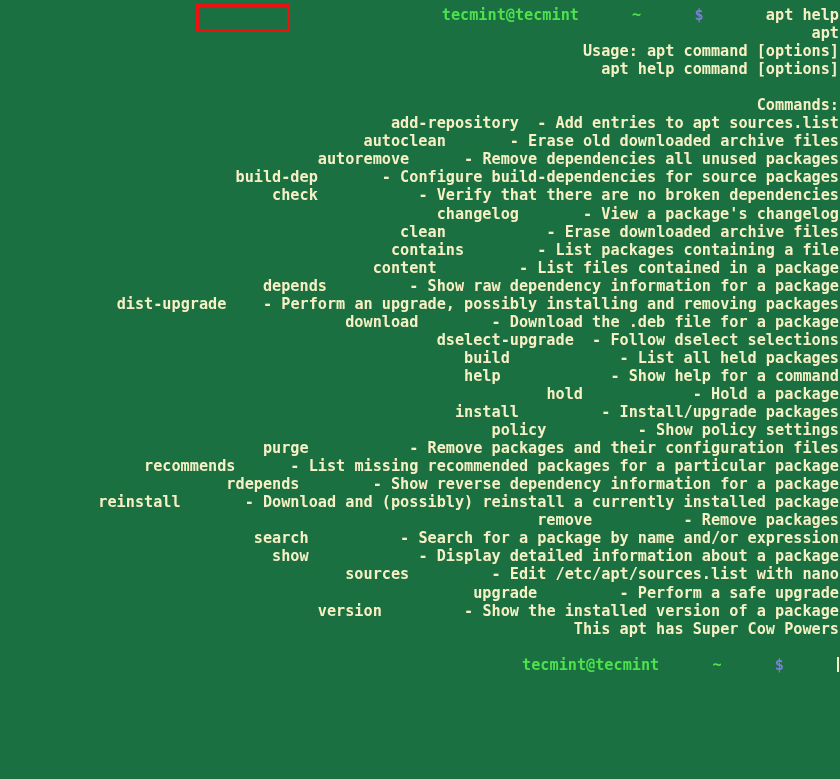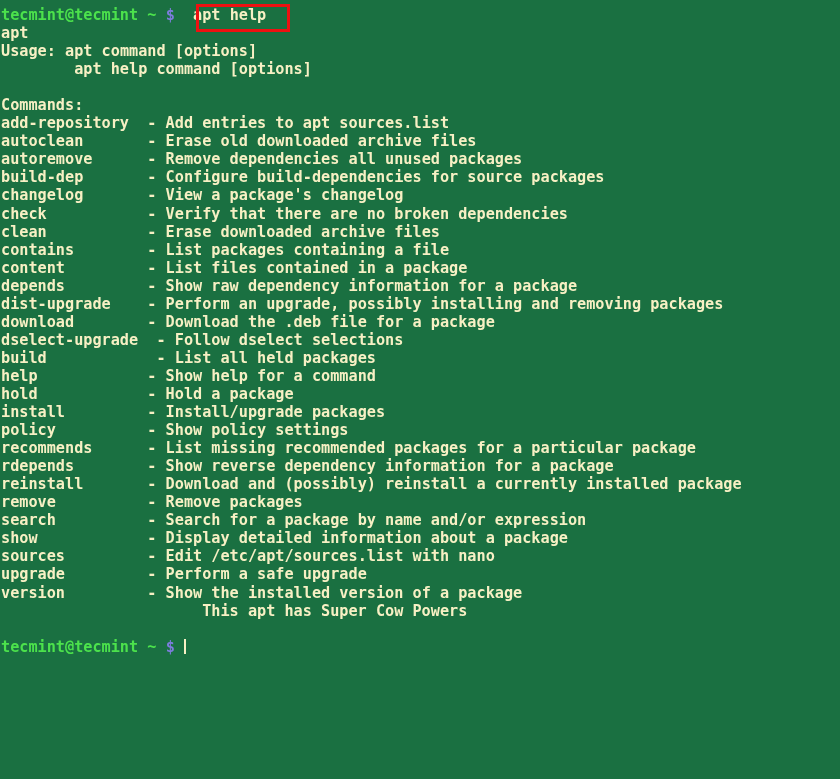--- a/index.html
+++ b/index.html
@@ -31,26 +31,27 @@
   .screen {
     position: absolute;
     left: 1px;
     top: 6px;
     width: 838px;
   }
   .line {
     white-space: pre;
     height: 18.05px;
     font-family: "DejaVu Sans Mono", "Liberation Mono", monospace;
+    text-align: right;
   }
   .user   { color: #4ce24c; }
   .tilde  { color: #4ce24c; }
   .dollar { color: #7d7ddd; }
   .cmdtxt { color: #f7f0c4; }
-  .out    { color: #f7f0c4; }
+  .out    { color: #f7f0c4; margin-left: 44px; }
   .blank  { color: transparent; }
 
   
   #cmd-highlight {
     position: absolute;
     left: 196px;
     top: 4px;
     width: 94px;
     height: 28px;
     border: 3px solid #ee1111;
@@ -81,34 +82,35 @@
 
     <div class="line blank">&nbsp;</div>
 
     <div class="line out">Commands:</div>
 
     <div id="command-list">
         <div class="line out"><span>add-repository</span><span>  </span><span>-</span><span> Add entries to apt sources.list</span></div>
         <div class="line out"><span>autoclean</span><span>       </span><span>-</span><span> Erase old downloaded archive files</span></div>
         <div class="line out"><span>autoremove</span><span>      </span><span>-</span><span> Remove dependencies all unused packages</span></div>
         <div class="line out"><span>build-dep</span><span>       </span><span>-</span><span> Configure build-dependencies for source packages</span></div>
+        <div class="line out"><span>check</span><span>           </span><span>-</span><span> Verify that there are no broken dependencies</span></div>
         <div class="line out"><span>changelog</span><span>       </span><span>-</span><span> View a package's changelog</span></div>
-        <div class="line out"><span>check</span><span>           </span><span>-</span><span> Verify that there are no broken dependencies</span></div>
         <div class="line out"><span>clean</span><span>           </span><span>-</span><span> Erase downloaded archive files</span></div>
         <div class="line out"><span>contains</span><span>        </span><span>-</span><span> List packages containing a file</span></div>
         <div class="line out"><span>content</span><span>         </span><span>-</span><span> List files contained in a package</span></div>
         <div class="line out"><span>depends</span><span>         </span><span>-</span><span> Show raw dependency information for a package</span></div>
         <div class="line out"><span>dist-upgrade</span><span>    </span><span>-</span><span> Perform an upgrade, possibly installing and removing packages</span></div>
         <div class="line out"><span>download</span><span>        </span><span>-</span><span> Download the .deb file for a package</span></div>
         <div class="line out"><span>dselect-upgrade</span><span>  </span><span>-</span><span> Follow dselect selections</span></div>
         <div class="line out"><span>build</span><span>            </span><span>-</span><span> List all held packages</span></div>
         <div class="line out"><span>help</span><span>            </span><span>-</span><span> Show help for a command</span></div>
         <div class="line out"><span>hold</span><span>            </span><span>-</span><span> Hold a package</span></div>
         <div class="line out"><span>install</span><span>         </span><span>-</span><span> Install/upgrade packages</span></div>
         <div class="line out"><span>policy</span><span>          </span><span>-</span><span> Show policy settings</span></div>
+        <div class="line out"><span>purge</span><span>           </span><span>-</span><span> Remove packages and their configuration files</span></div>
         <div class="line out"><span>recommends</span><span>      </span><span>-</span><span> List missing recommended packages for a particular package</span></div>
         <div class="line out"><span>rdepends</span><span>        </span><span>-</span><span> Show reverse dependency information for a package</span></div>
         <div class="line out"><span>reinstall</span><span>       </span><span>-</span><span> Download and (possibly) reinstall a currently installed package</span></div>
         <div class="line out"><span>remove</span><span>          </span><span>-</span><span> Remove packages</span></div>
         <div class="line out"><span>search</span><span>          </span><span>-</span><span> Search for a package by name and/or expression</span></div>
         <div class="line out"><span>show</span><span>            </span><span>-</span><span> Display detailed information about a package</span></div>
         <div class="line out"><span>sources</span><span>         </span><span>-</span><span> Edit /etc/apt/sources.list with nano</span></div>
         <div class="line out"><span>upgrade</span><span>         </span><span>-</span><span> Perform a safe upgrade</span></div>
         <div class="line out"><span>version</span><span>         </span><span>-</span><span> Show the installed version of a package</span></div>
       </div>

